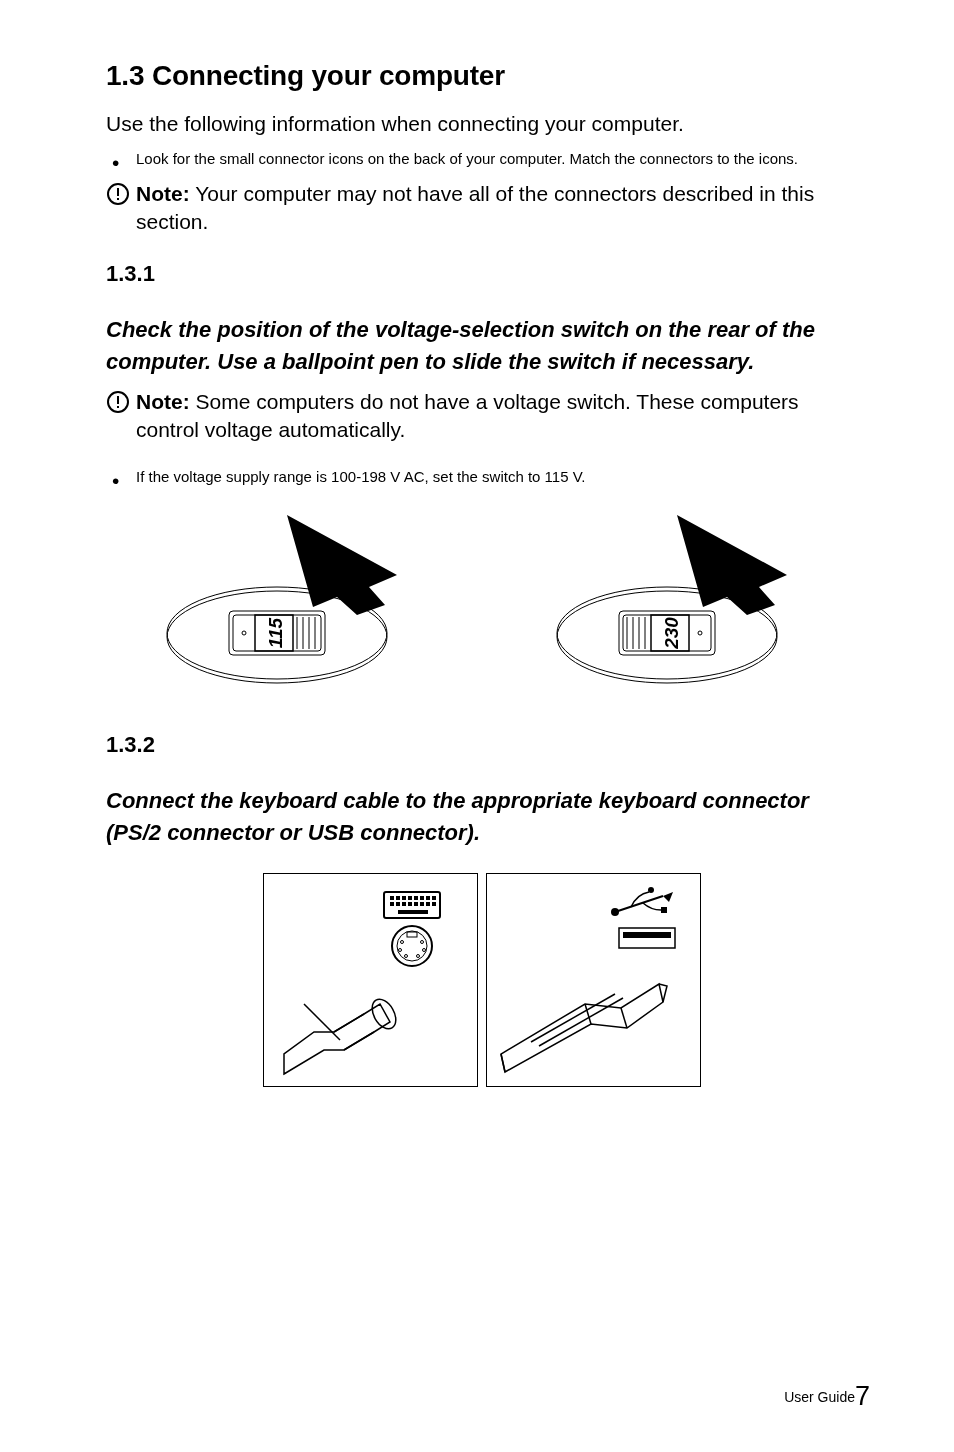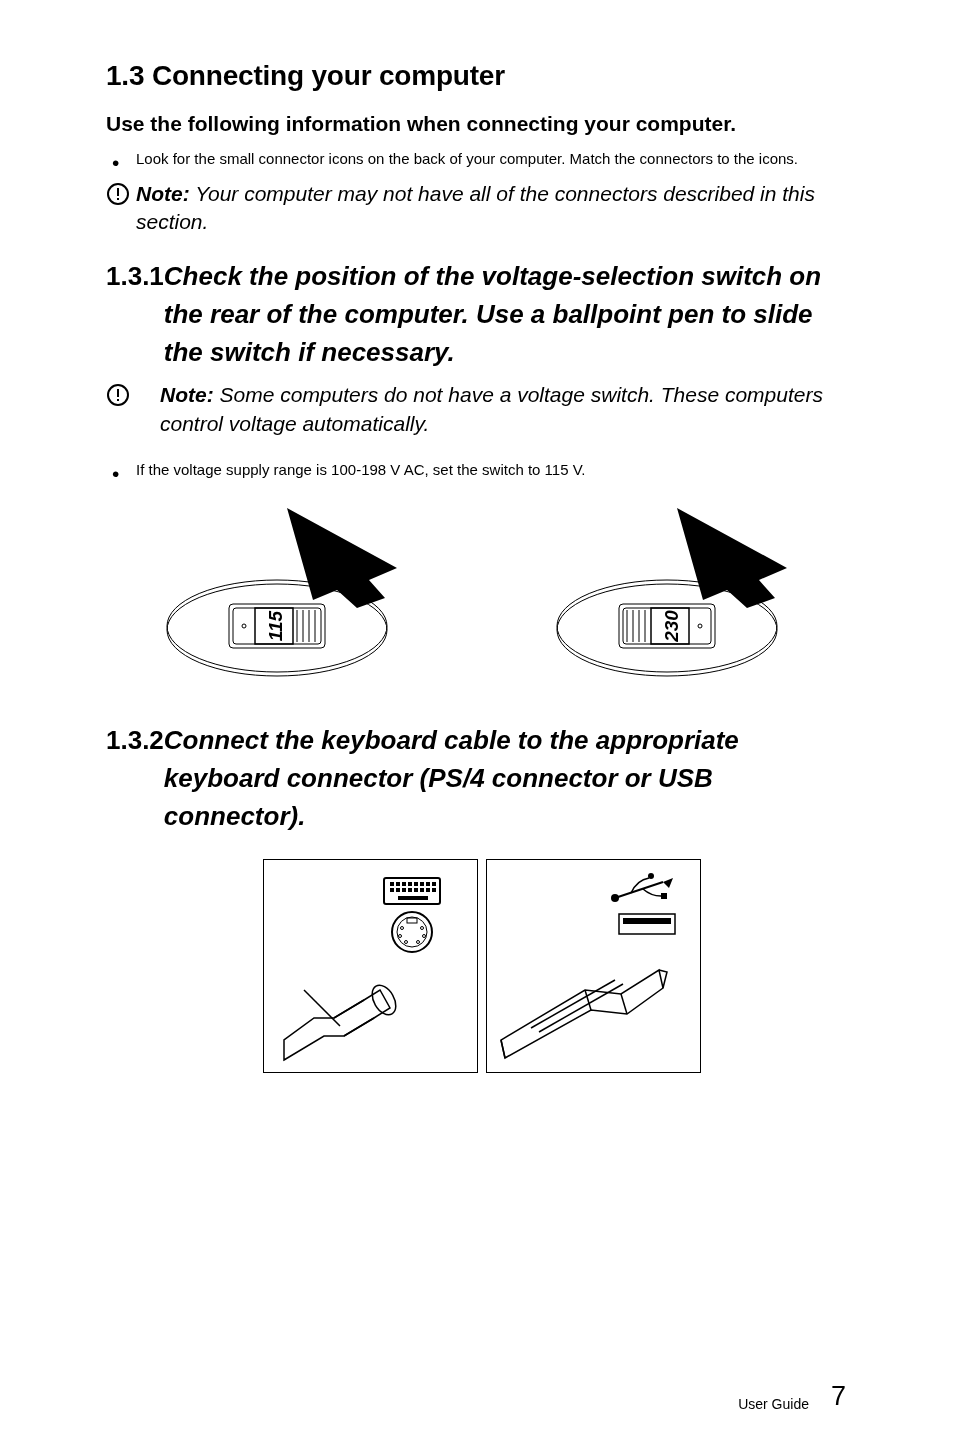--- a/index.html
+++ b/index.html
@@ -1,37 +1,37 @@
 <!DOCTYPE html>
 <html><head>
 <meta charset="utf-8">
 <style>
   * { box-sizing: border-box; margin: 0; padding: 0; }
   html, body { width: 954px; height: 1452px; background: #fff; font-family: Helvetica, Arial, sans-serif; color: #000; }
   .page { padding: 60px 96px 40px 106px; width: 954px; height: 1452px; position: relative; }
   h2.section-title { font-size: 28px; font-weight: 700; margin-bottom: 18px; letter-spacing: -0.2px; }
-  p.intro { font-size: 21px; font-weight: 700; margin-bottom: 12px; line-height: 1.3; }
+  p.intro { font-size: 21px; font-weight: 400; margin-bottom: 12px; line-height: 1.3; }
   ul.bullets { list-style: none; margin-bottom: 10px; }
   ul.bullets > li { position: relative; padding-left: 30px; font-size: 15px; font-weight: 300; line-height: 1.35; margin-bottom: 8px; }
   ul.bullets > li::before { content: "•"; position: absolute; left: 6px; top: 0; font-size: 21px; }
-  .note-row { display: flex; align-items: flex-start; margin: 10px 0 22px 0; font-style: italic; }
+  .note-row { display: flex; align-items: flex-start; margin: 10px 0 22px 0; }
   .note-icon { flex: 0 0 30px; margin-top: 2px; }
   .note-icon svg { width: 24px; height: 24px; display: block; }
   .note-text { font-size: 21px; line-height: 1.35; }
   .note-text .note-label { font-weight: 600; }
   .note-text .note-body { font-weight: 300; }
-  h3.subsection { font-size: 26px; font-weight: 600; line-height: 1.45; margin: 10px 0 2px 0; display: flex; }
+  h3.subsection { font-size: 22px; font-weight: 600; line-height: 1.45; margin: 10px 0 2px 0; display: flex; flex-direction: column; }
   h3.subsection .num { flex: 0 0 56px; }
   h3.subsection .txt { flex: 1 1 auto; font-style: italic; }
   .note-row.indent { padding-left: 0; }
-  .note-row.indent .note-text { padding-left: 0; margin-left: 24px; }
+  .note-row.indent .note-text { padding-left: 0; }
   .fig-row { display: flex; gap: 90px; justify-content: center; margin: 18px 0 36px 0; }
   .fig-box { border: 1px solid #000; background: #fff; }
   .fig-row.bordered .fig-box { border: 1px solid #000; }
-  .footer { position: absolute; bottom: 40px; right: 108px; font-size: 14px; display: flex; align-items: flex-end; gap: 22px; }
+  .footer { position: absolute; bottom: 40px; right: 84px; font-size: 14px; display: flex; align-items: center; }
   .footer .pg { font-size: 27px; }
   .switch-svg { width: 300px; height: 188px; }
   .switch-diagram { stroke: #000; fill: none; }
   .arrow-fill { fill: #000; stroke: none; }
   .slider-label { font-family: Helvetica, Arial, sans-serif; font-size: 19px; font-style: italic; font-weight: 700; }
 </style>
 </head>
 <body>
 <div class="page">
 
@@ -122,21 +122,21 @@
     </g>
     <g class="arrow-fill">
       <polygon points="150,10 260,70 232,82 248,100 220,110 200,92 176,102"></polygon>
     </g>
     <text class="slider-label" x="151" y="128" transform="rotate(-90 151 128)" text-anchor="middle">230</text>
   </svg>
 </div>
 
 <h3 class="subsection">
   <span class="num">1.3.2</span>
-  <span class="txt">Connect the keyboard cable to the appropriate keyboard connector (PS/4 connector or USB connector).</span>
+  <span class="txt">Connect the keyboard cable to the appropriate keyboard connector (PS/2 connector or USB connector).</span>
 </h3>
 
 <div class="fig-row bordered" style="gap:8px; margin-top:24px;">
 
   <div class="fig-box" style="width:215px; height:214px;">
     <svg viewBox="0 0 215 214" width="215" height="214">
       <g stroke="#000" fill="none">
 
         <rect x="120" y="18" width="56" height="26" rx="2" stroke-width="2"></rect>
         <g fill="#000" stroke="none">

